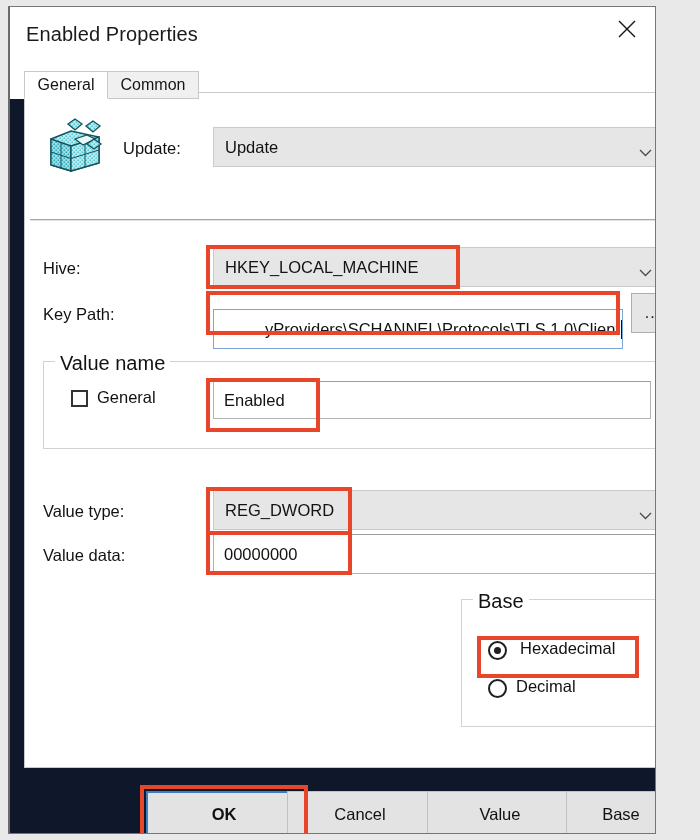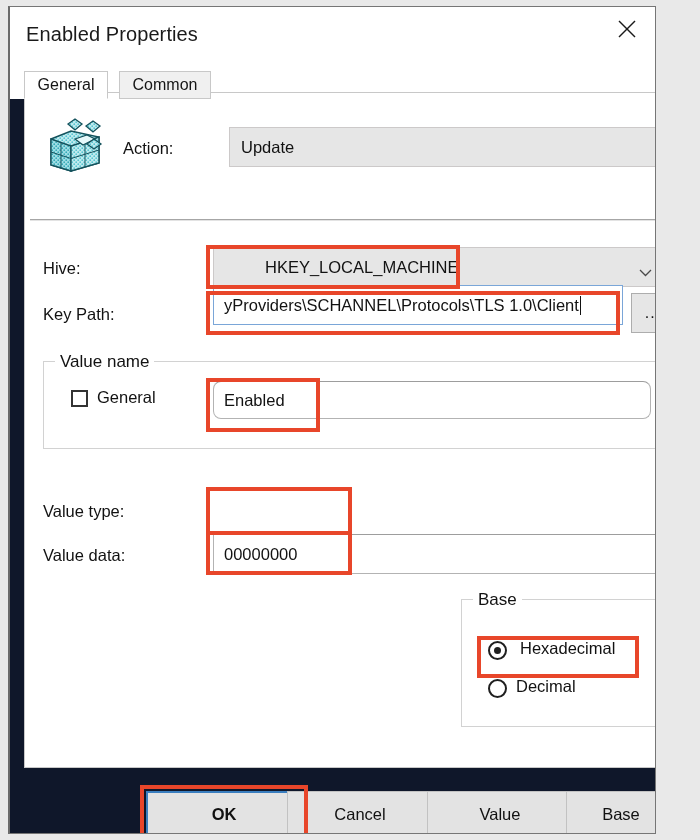--- a/index.html
+++ b/index.html
@@ -81,21 +81,21 @@
     border: 1px solid #c8c8c8;
     border-bottom: 1px solid #ffffff;
     z-index: 3;
   }
   .tab.unselected {
     background: #f0f0f0;
     border: 1px solid #c8c8c8;
     z-index: 2;
   }
   #tab-general { left: 14px; width: 84px; }
-  #tab-common  { left: 97px; width: 92px; margin-left: 12px; }
+  #tab-common  { left: 97px; width: 92px; }
 
   
   #tabpanel {
     position: absolute;
     left: 14px;
     top: 85px;
     width: 652px;
     height: 676px;
     background: #ffffff;
     border: 1px solid #c8c8c8;
@@ -198,21 +198,21 @@
 
   
   .groupbox {
     position: absolute;
     box-sizing: border-box;
     border: 1px solid #d2d2d2;
   }
   .group-legend {
     position: absolute;
     background: #ffffff;
-    font-size: 17px;
+    font-size: 20px;
     color: #121212;
     padding: 0 5px;
     white-space: nowrap;
   }
 
   
   .cb-box {
     position: absolute;
     width: 17px;
     height: 17px;
@@ -326,60 +326,68 @@
         <line x1="26" y1="43.5" x2="54" y2="35" stroke="#14525c" stroke-width="1"></line>
 
         <polygon points="30,24 42,20 50,24 38,30" fill="#e6f8fa" stroke="#14525c" stroke-width="1.3"></polygon>
 
         <polygon points="30,4 37,9 30,15 23,9" fill="url(#dots)" stroke="#14525c" stroke-width="1.3"></polygon>
         <polygon points="48,6 55,11 48,17 41,11" fill="url(#dots)" stroke="#14525c" stroke-width="1.3"></polygon>
         <polygon points="49,24 56,29 49,34 42,29" fill="url(#dots)" stroke="#14525c" stroke-width="1.3"></polygon>
       </svg>
     </div>
 
-    <div class="flabel" style="left:98px; top:46px;">Action:</div>
-    <div class="combo" id="action-combo" style="left:188px; top:34px; width:452px; height:40px;margin-left:16px;">
+    <div class="flabel" style="left:98px; top:46px;">Update:</div>
+    <div class="combo" id="action-combo" style="left:188px; top:34px; width:452px; height:40px;">
       <span class="cval">Update</span>
       <span class="chev">
         <svg width="13" height="8" viewBox="0 0 13 8">
             <polyline points="1,1 6.5,6.5 12,1" fill="none" stroke="#4a4a4a" stroke-width="1.3"></polyline>
           </svg>
       </span>
     </div>
 
     <div id="separator"></div>
 
     <div class="flabel" style="left:18px; top:166px;">Hive:</div>
-    <div class="combo" id="hive-combo" style="left:188px; top:154px; width:452px; height:40px;padding-left:40px;">
+    <div class="combo" id="hive-combo" style="left:188px; top:154px; width:452px; height:40px;">
       <span class="cval">HKEY_LOCAL_MACHINE</span>
       <span class="chev">
         <svg width="13" height="8" viewBox="0 0 13 8">
             <polyline points="1,1 6.5,6.5 12,1" fill="none" stroke="#4a4a4a" stroke-width="1.3"></polyline>
           </svg>
       </span>
     </div>
 
     <div class="flabel" style="left:18px; top:212px;">Key Path:</div>
-    <div class="tbox focused" id="keypath-box" style="left:188px; top:192px; width:410px; height:40px;">
+    <div class="tbox focused" id="keypath-box" style="left:188px; top:216px; width:410px; height:40px;justify-content:flex-end;">
       <span class="tval">yProviders\SCHANNEL\Protocols\TLS 1.0\Client</span>
         <span class="caret"></span>
     </div>
     <div id="browse-button" style="left:606px; top:200px; width:44px; height:40px;">
       <span>...</span>
     </div>
 
     <div class="groupbox" id="valuename-group" style="left:18px; top:268px; width:628px; height:88px;"></div>
     <div class="group-legend" style="left:30px; top:259px;">Value name</div>
     <div class="cb-box" style="left:46px; top:297px;"></div>
     <div class="flabel" style="left:72px; top:295px;">General</div>
-    <div class="tbox" id="valuename-box" style="left:188px; top:288px; width:438px; height:38px;border-radius:8px;">
+    <div class="tbox" id="valuename-box" style="left:188px; top:288px; width:438px; height:38px;">
       <span class="tval">Enabled</span>
     </div>
 
     <div class="flabel" style="left:18px; top:409px;">Value type:</div>
+    <div class="combo" id="valuetype-combo" style="left:188px; top:397px; width:452px; height:40px;">
+      <span class="cval">REG_DWORD</span>
+      <span class="chev">
+        <svg width="13" height="8" viewBox="0 0 13 8">
+            <polyline points="1,1 6.5,6.5 12,1" fill="none" stroke="#4a4a4a" stroke-width="1.3"></polyline>
+          </svg>
+      </span>
+    </div>
 
     <div class="flabel" style="left:18px; top:453px;">Value data:</div>
     <div class="tbox" id="valuedata-box" style="left:188px; top:441px; width:452px; height:40px;">
       <span class="tval">00000000</span>
     </div>
 
     <div class="groupbox" id="base-group" style="left:436px; top:506px; width:210px; height:128px;"></div>
     <div class="group-legend" style="left:448px; top:497px;">Base</div>
 
     <div class="radio-outer" style="left:463px; top:548px;">

